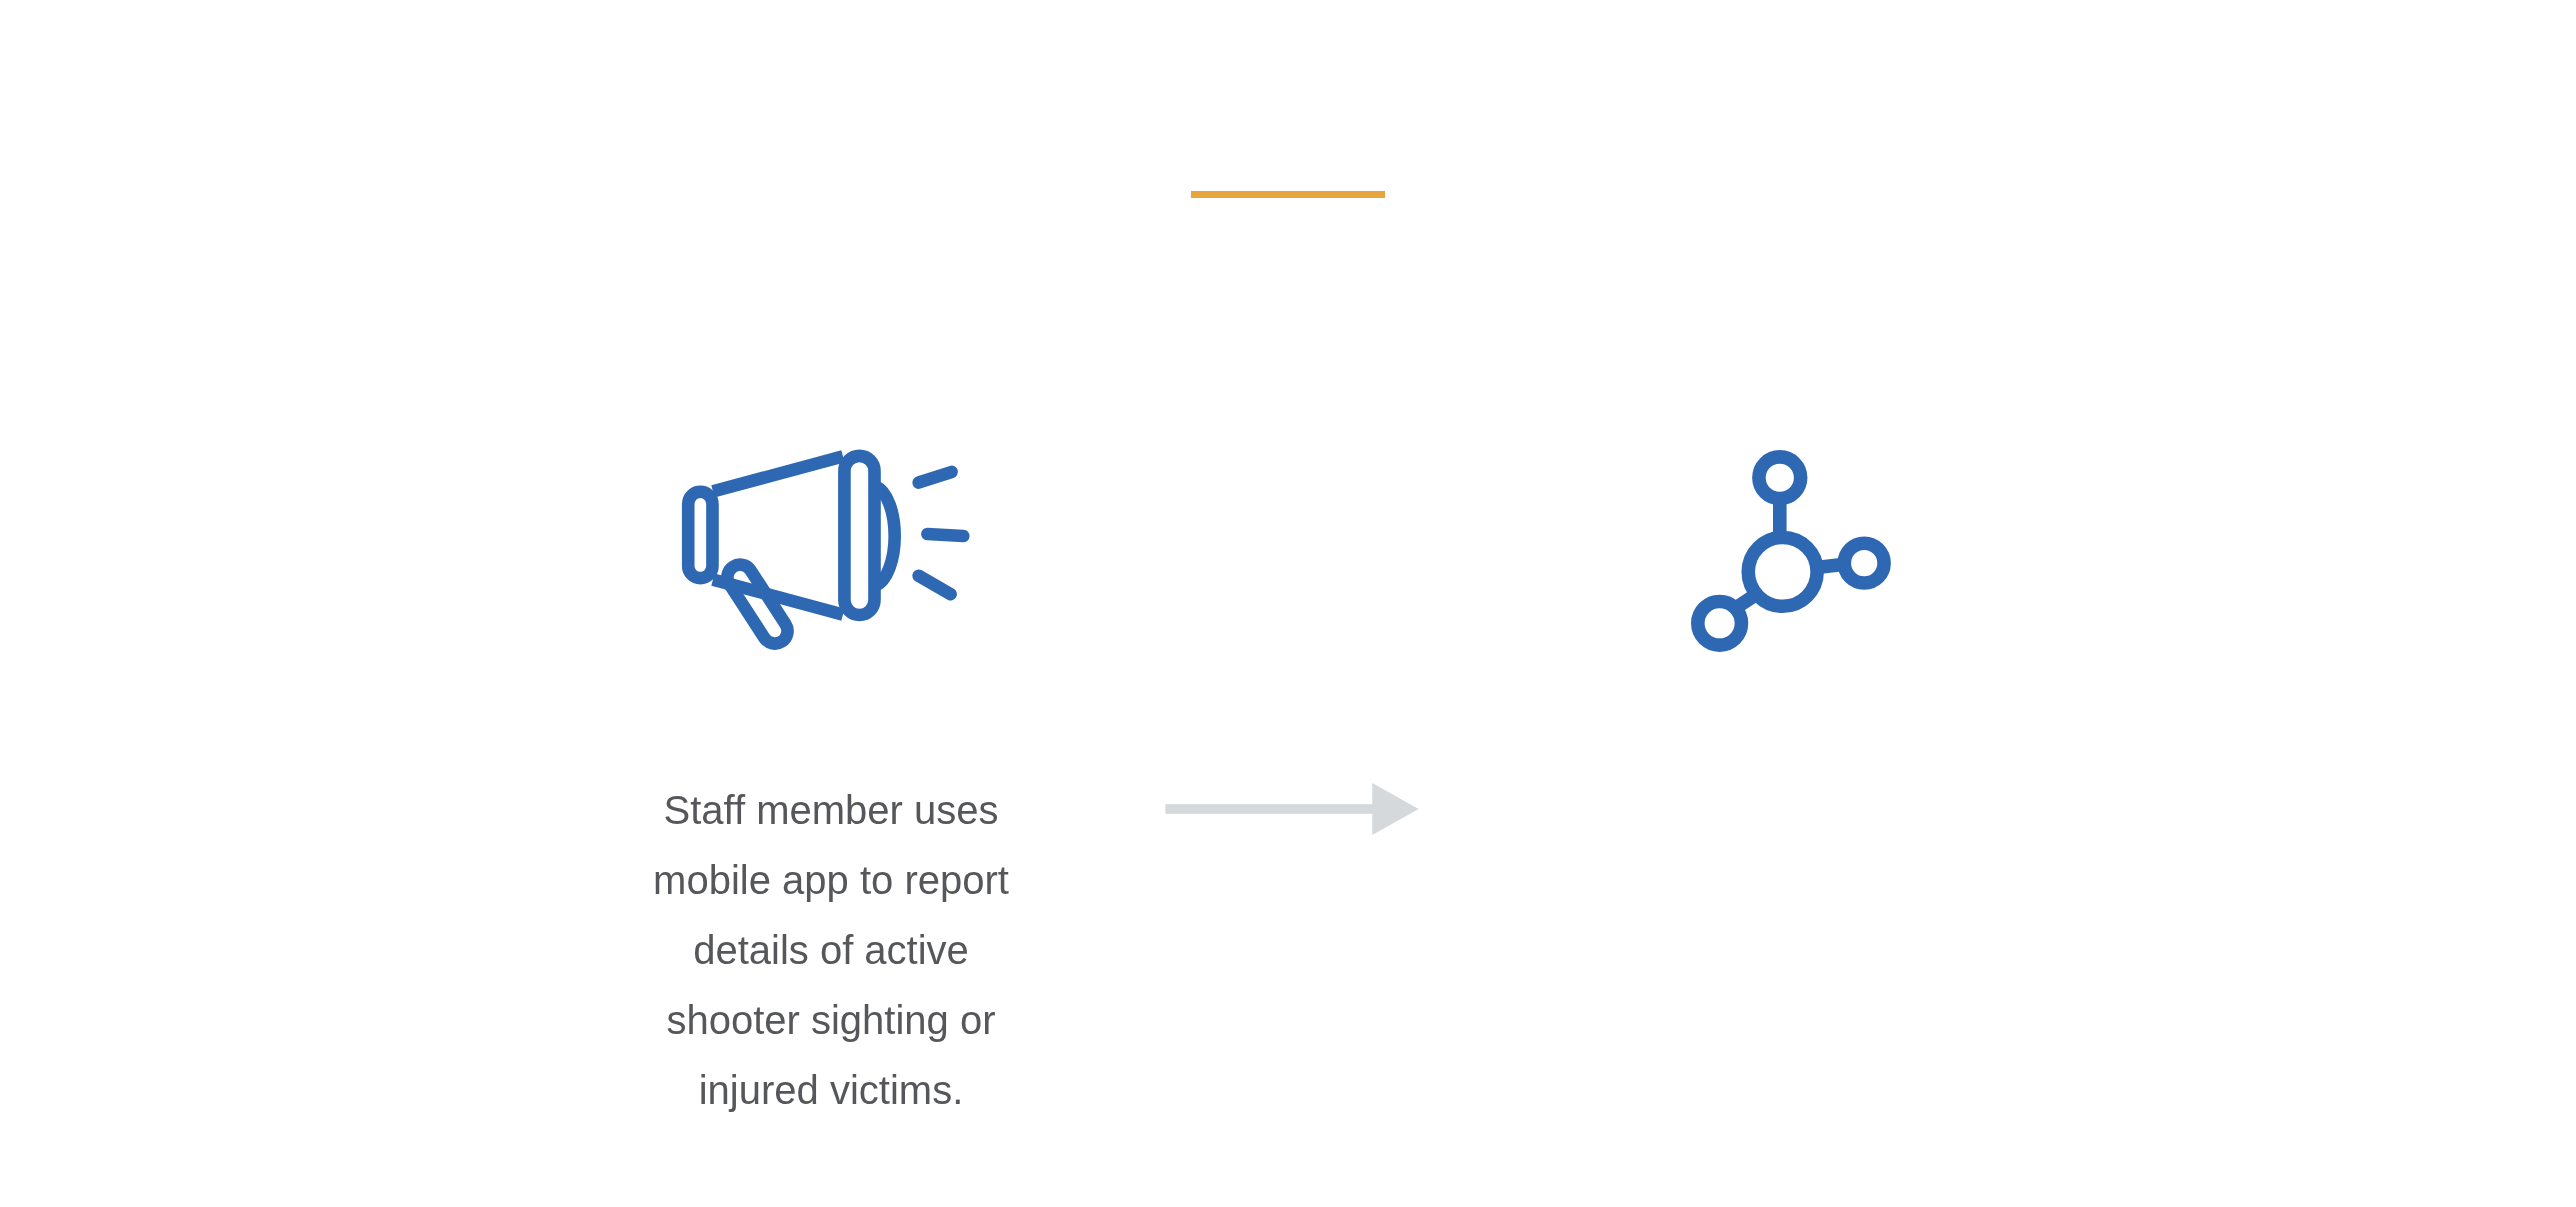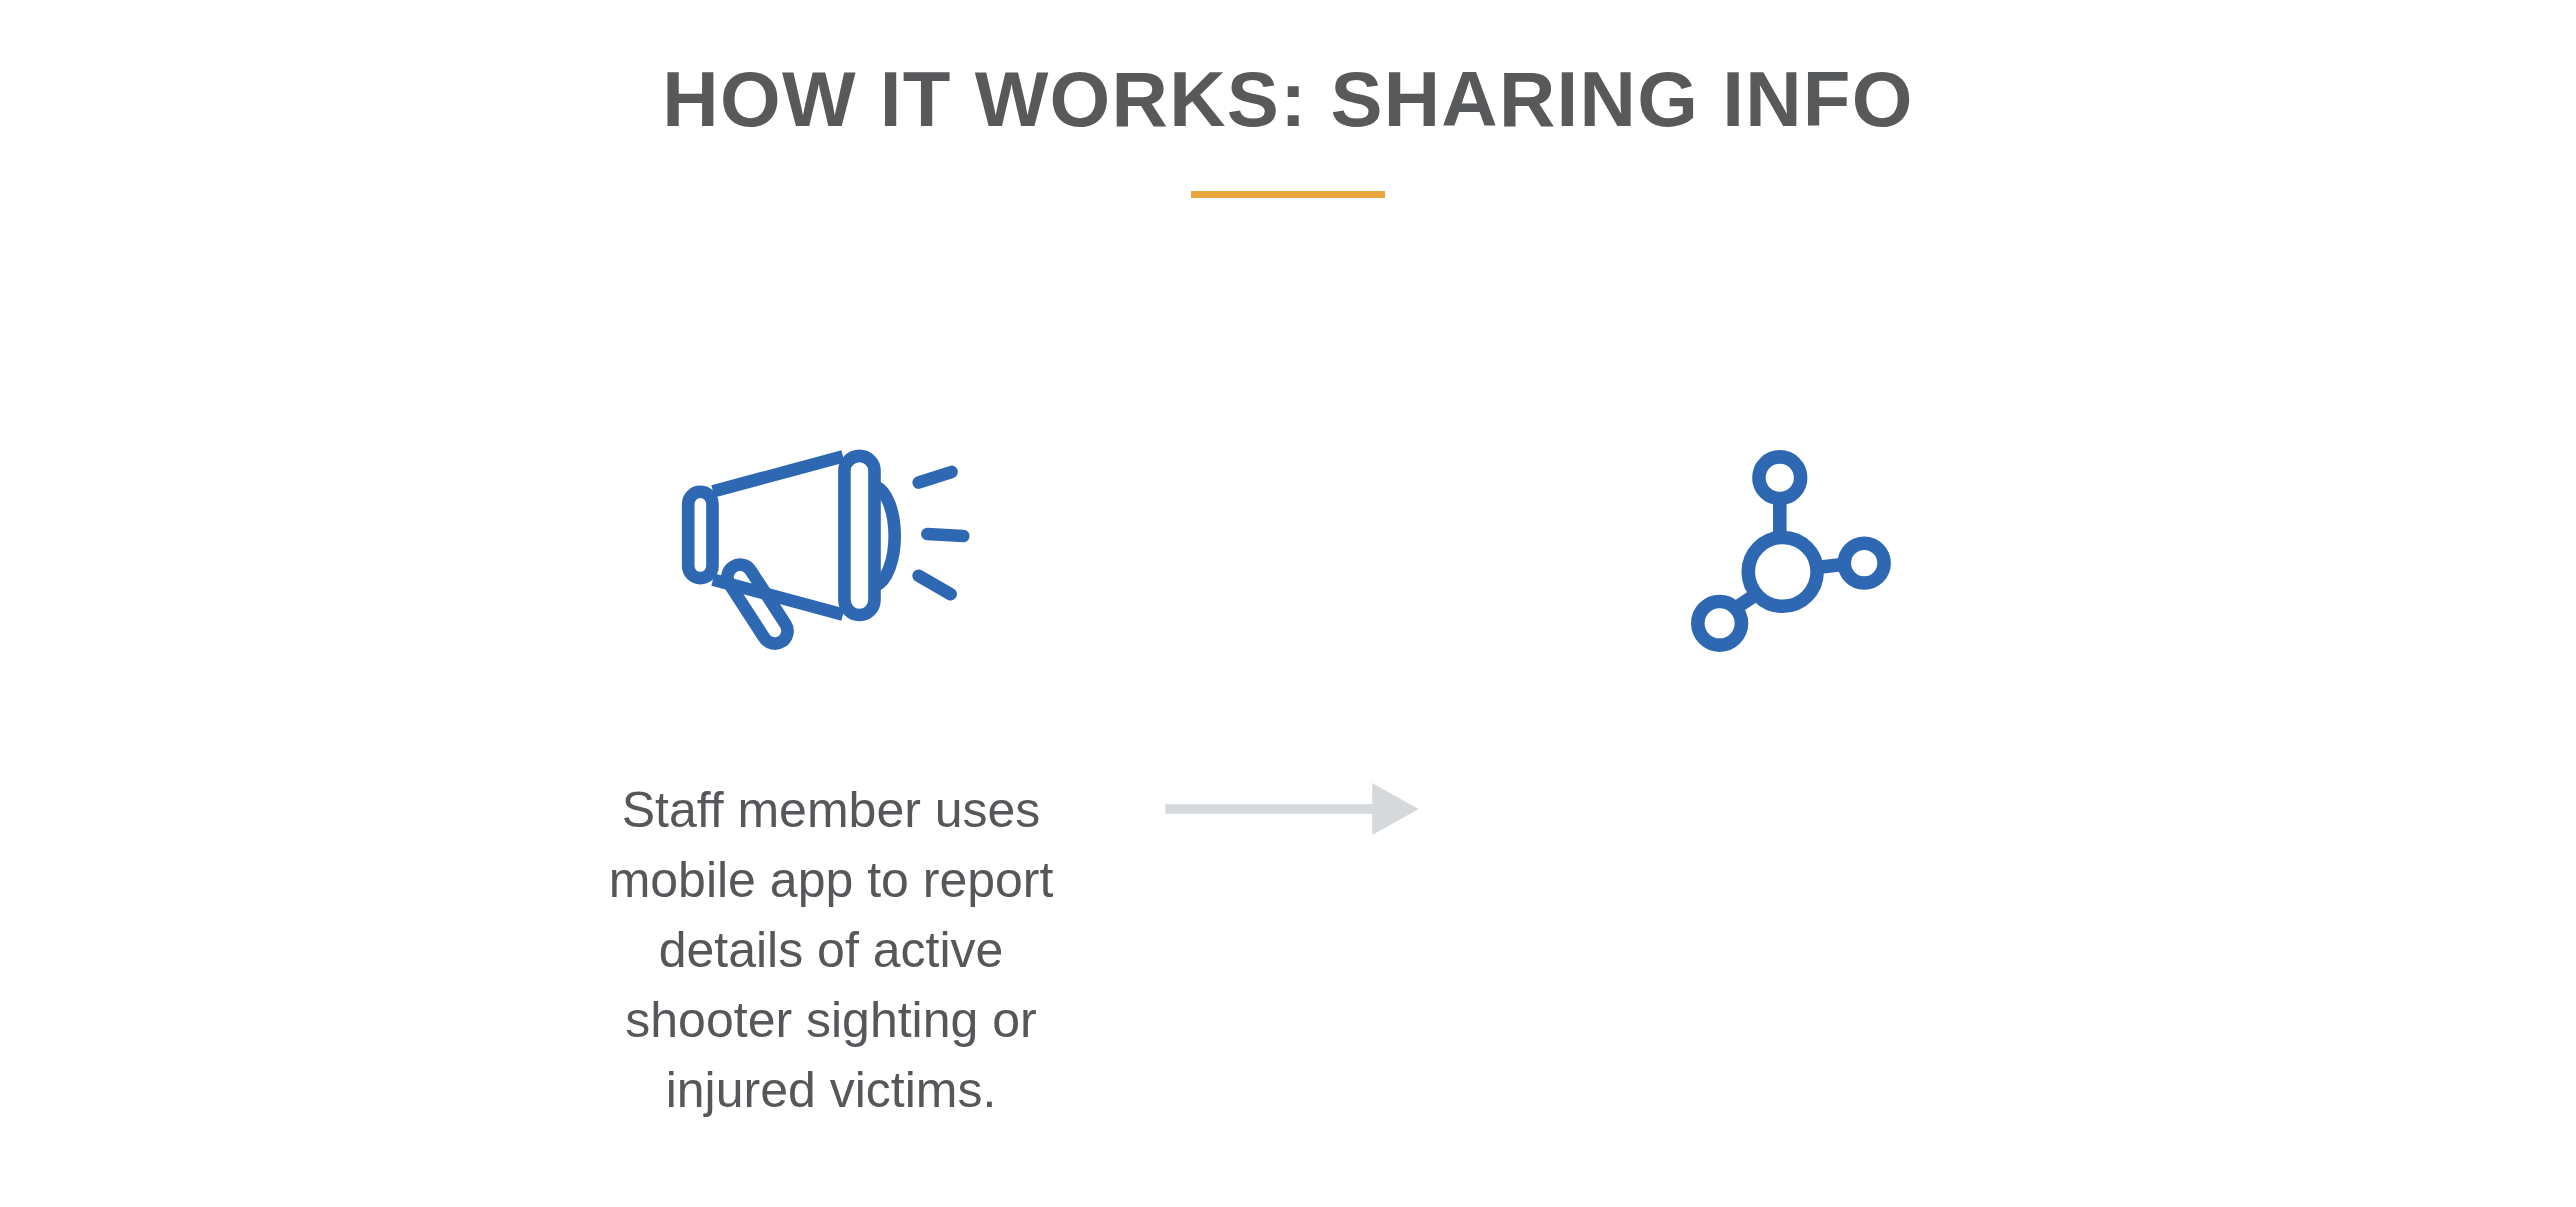--- a/index.html
+++ b/index.html
@@ -38,35 +38,34 @@
   .icon-megaphone{left:670px;top:437px;width:311px;height:228px;}
   .icon-network{left:1675px;top:437px;width:228px;height:228px;}
   .icon-arrow{left:1163px;top:780px;width:258px;height:58px;}
   .stroke{stroke:var(--icon-blue);fill:none;}
   .stroke-fill{stroke:var(--icon-blue);fill:#fff;}
   .caption{
     position:absolute;
     margin:0;
     width:652px;
     top:775px;
-    font-size:50px;line-height:70px;
+    font-size:40px;line-height:70px;
     color:var(--body-gray);
     text-align:center;
     white-space:pre-line;
   }
   .caption-left{left:505px;}
   .caption-right{left:1460px;}
   .arrow-fill{fill:var(--arrow-gray);}
 </style>
 </head>
 <body>
 
 <div class="stage">
 
-  <h1 class="title">HOW IT WORKS: SHARING INFO</h1>
 
   <div class="divider"></div>
 
   <svg class="icon-svg icon-megaphone" viewBox="690 450 320 235" aria-hidden="true">
     <g stroke-width="13">
       <rect class="stroke-fill" x="-13" y="-4" width="26" height="92" rx="13" transform="translate(757,587) rotate(-33)"></rect>
       <line class="stroke" x1="734" y1="506" x2="868" y2="470"></line>
       <line class="stroke" x1="734" y1="597" x2="868" y2="633"></line>
       <rect class="stroke-fill" x="708.5" y="506.5" width="25" height="89" rx="12.5"></rect>
       <path class="stroke" d="M 902 501 A 24 52 0 0 1 902 603"></path>

